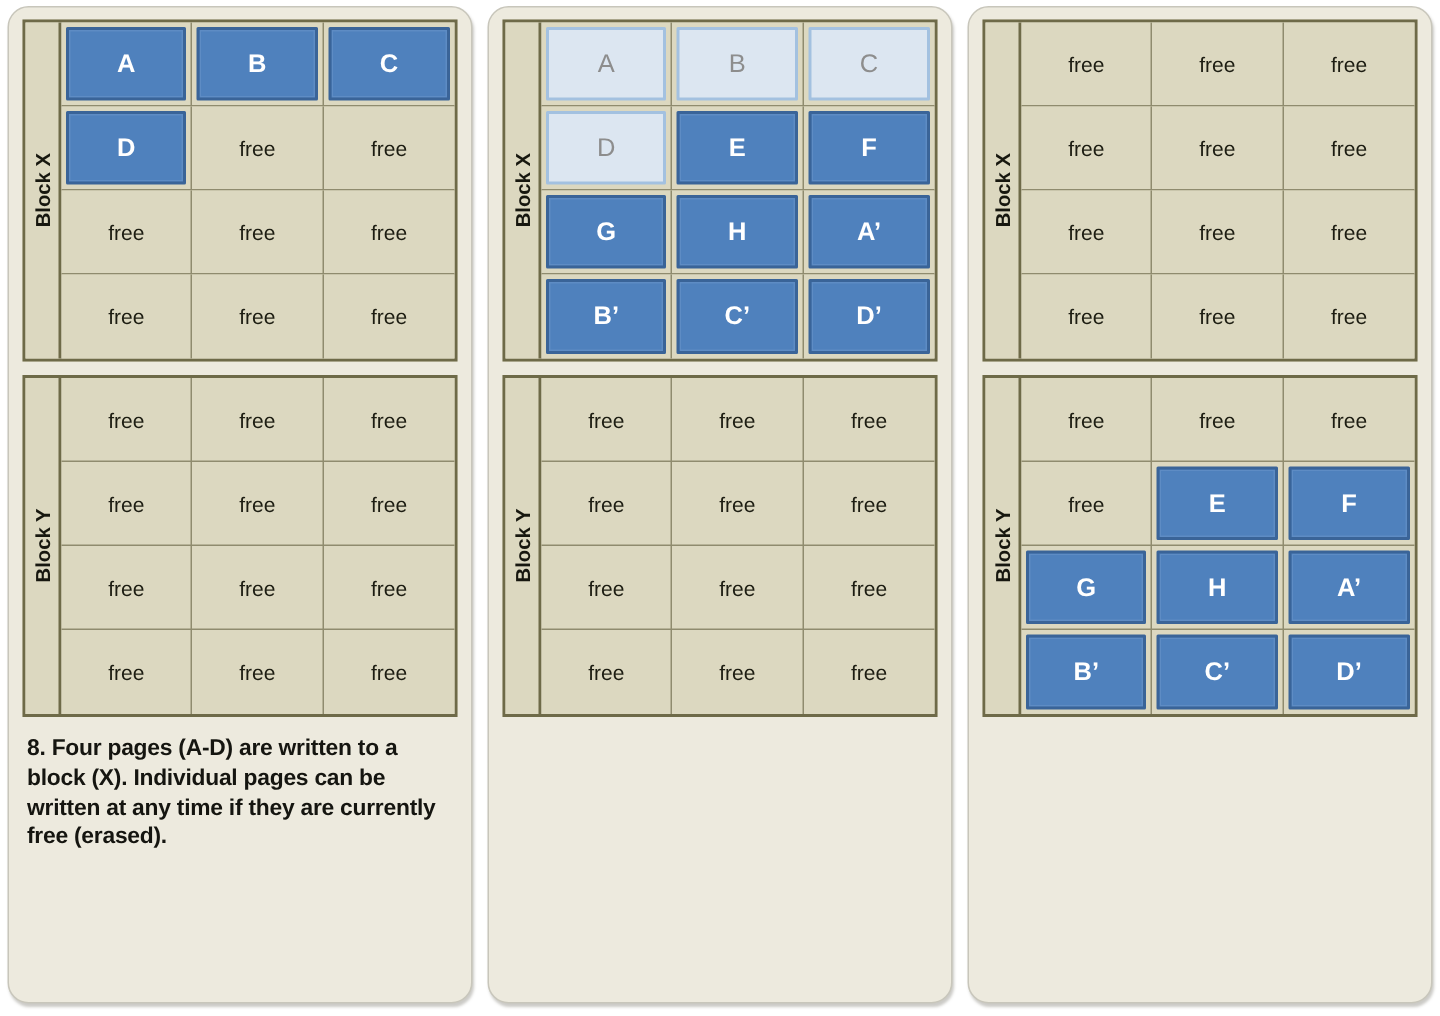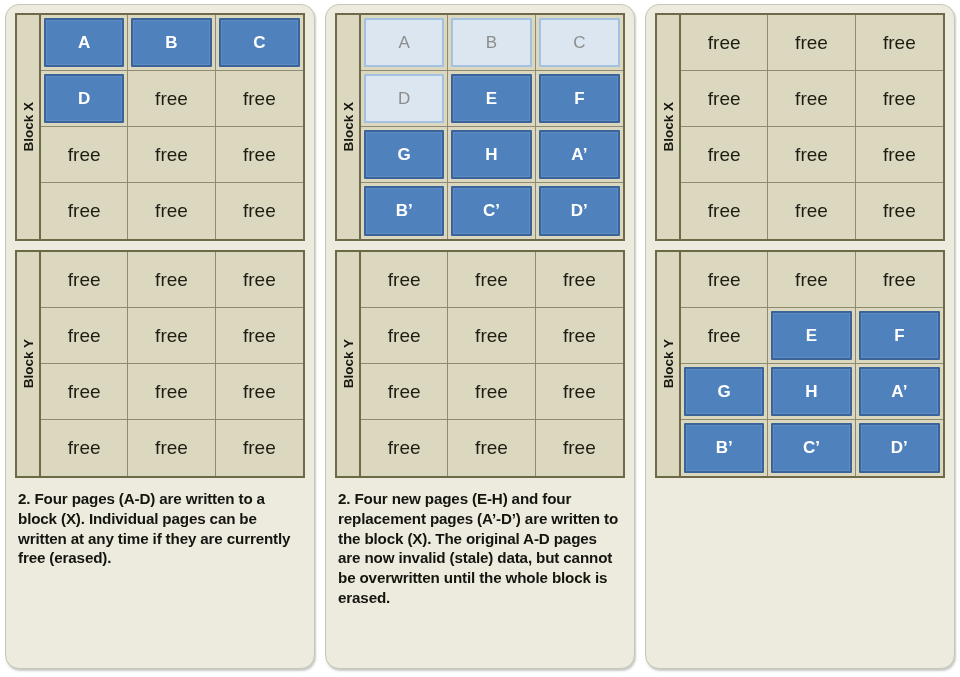--- a/index.html
+++ b/index.html
@@ -95,21 +95,21 @@
     height: 100%;
     box-sizing: border-box;
     display: flex;
     align-items: center;
     justify-content: center;
     font-size: 16px;
   }
 
   .page.free {
     color: #1d1d12;
-    font-size: 19px;
+    font-size: 14px;
     font-weight: normal;
   }
 
   .page.valid {
     background: #4f81bd;
     border: 2px solid #3a6498;
     color: #ffffff;
     font-weight: bold;
     font-size: 17px;
     border-radius: 1px;
@@ -224,21 +224,21 @@
             <div class="page free">free</div>
           </div>
           <div class="cell">
             <div class="page free">free</div>
           </div>
           <div class="cell">
             <div class="page free">free</div>
           </div>
         </div>
       </div>
-      <div class="caption"><span>2. Four pages (A-D) are written to a block (X). Individual pages can be written at any time if they are currently free (erased).</span></div>
+      <div class="caption"><span>8. Four pages (A-D) are written to a block (X). Individual pages can be written at any time if they are currently free (erased).</span></div>
     </div>
     <div class="panel">
       <div class="block">
         <div class="block-label">
           <span>Block X</span>
         </div>
         <div class="grid">
           <div class="cell">
             <div class="page stale">A</div>
           </div>
@@ -313,21 +313,20 @@
             <div class="page free">free</div>
           </div>
           <div class="cell">
             <div class="page free">free</div>
           </div>
           <div class="cell">
             <div class="page free">free</div>
           </div>
         </div>
       </div>
-      <div class="caption"><span>2. Four new pages (E-H) and four replacement pages (A’-D’) are written to the block (X). The original A-D pages are now invalid (stale) data, but cannot be overwritten until the whole block is erased.</span></div>
     </div>
     <div class="panel">
       <div class="block">
         <div class="block-label">
           <span>Block X</span>
         </div>
         <div class="grid">
           <div class="cell">
             <div class="page free">free</div>
           </div>

